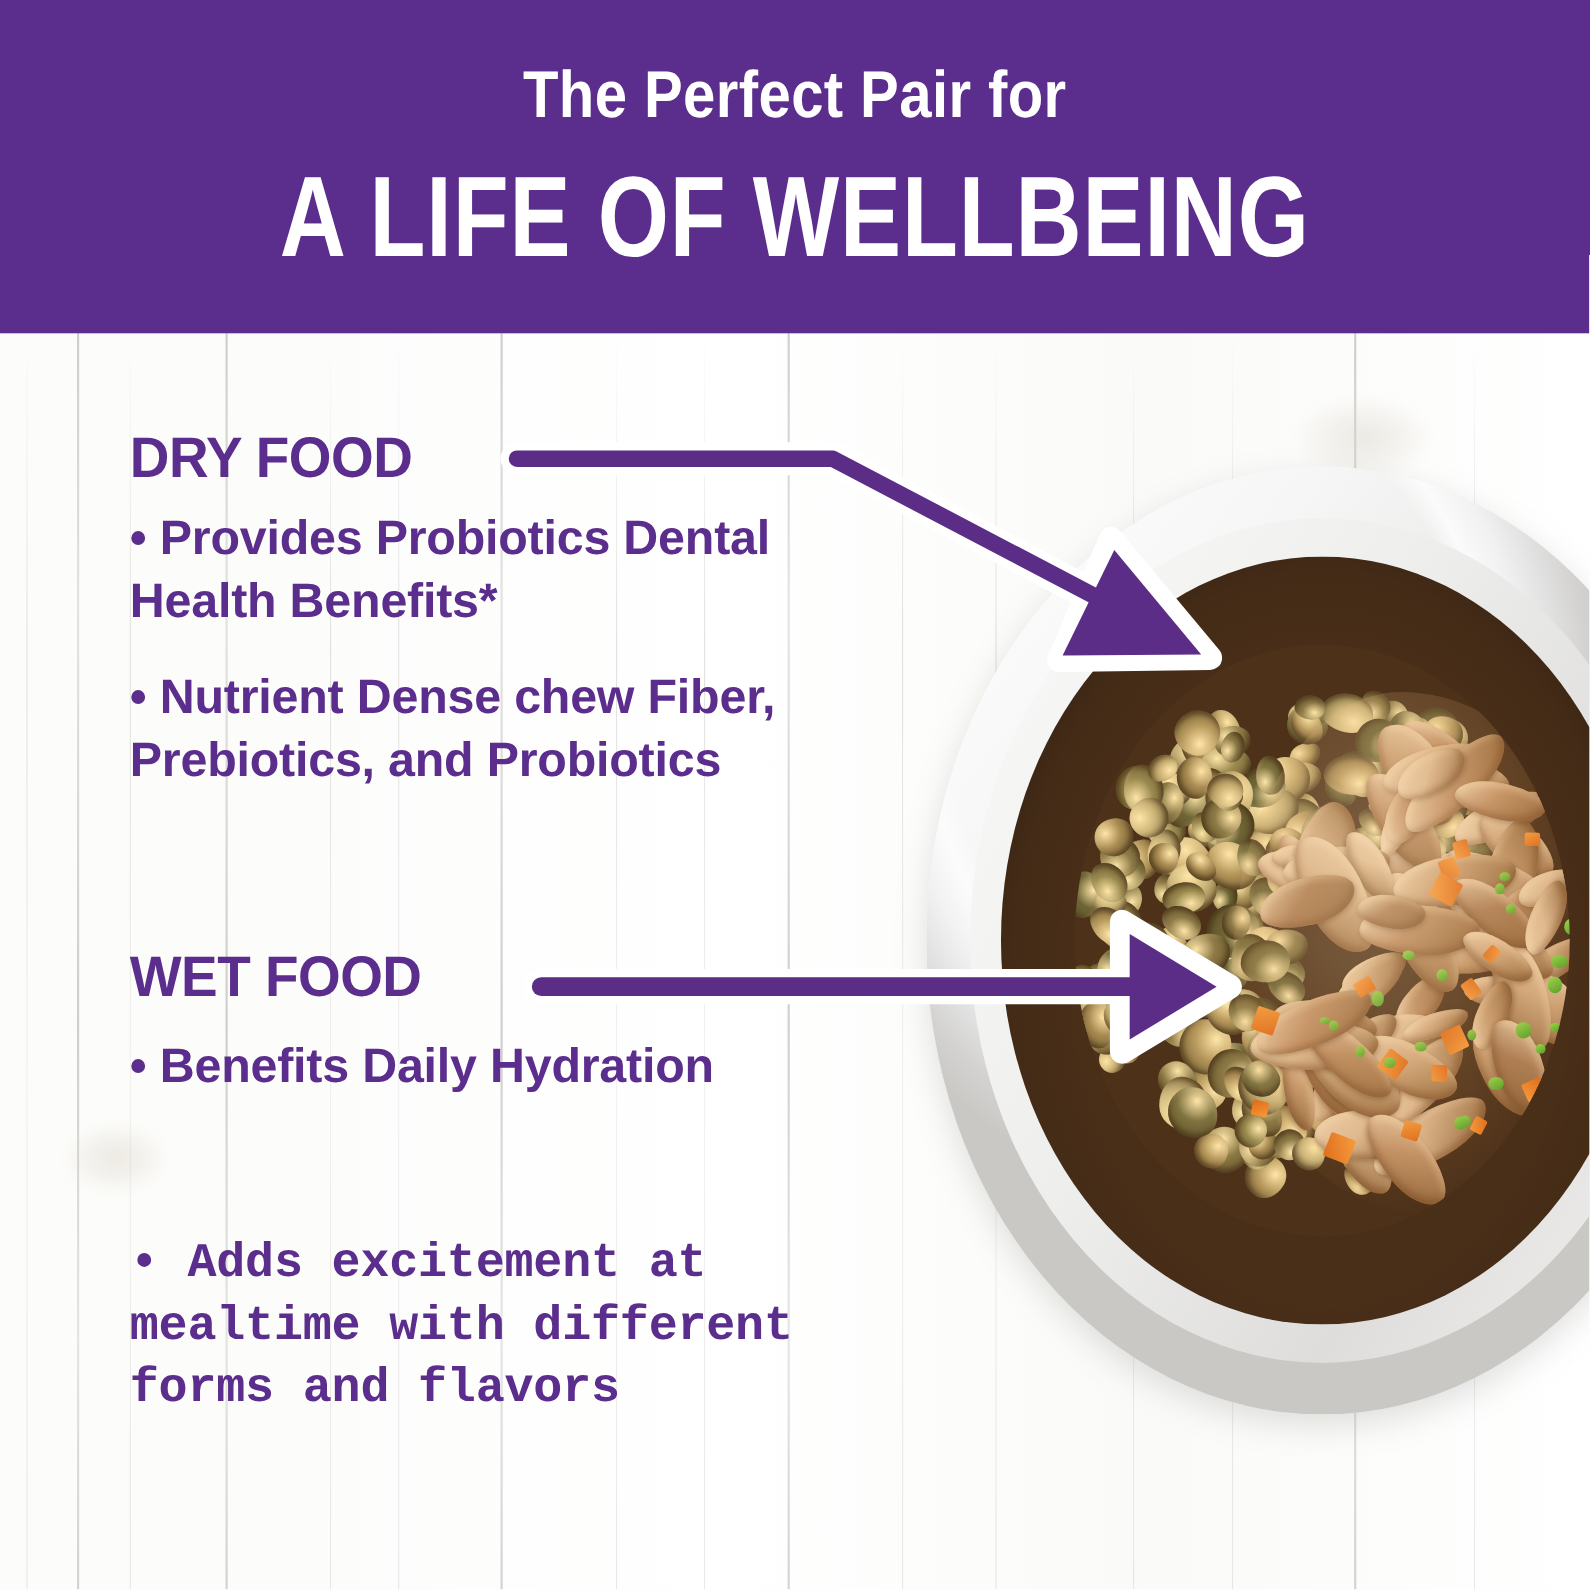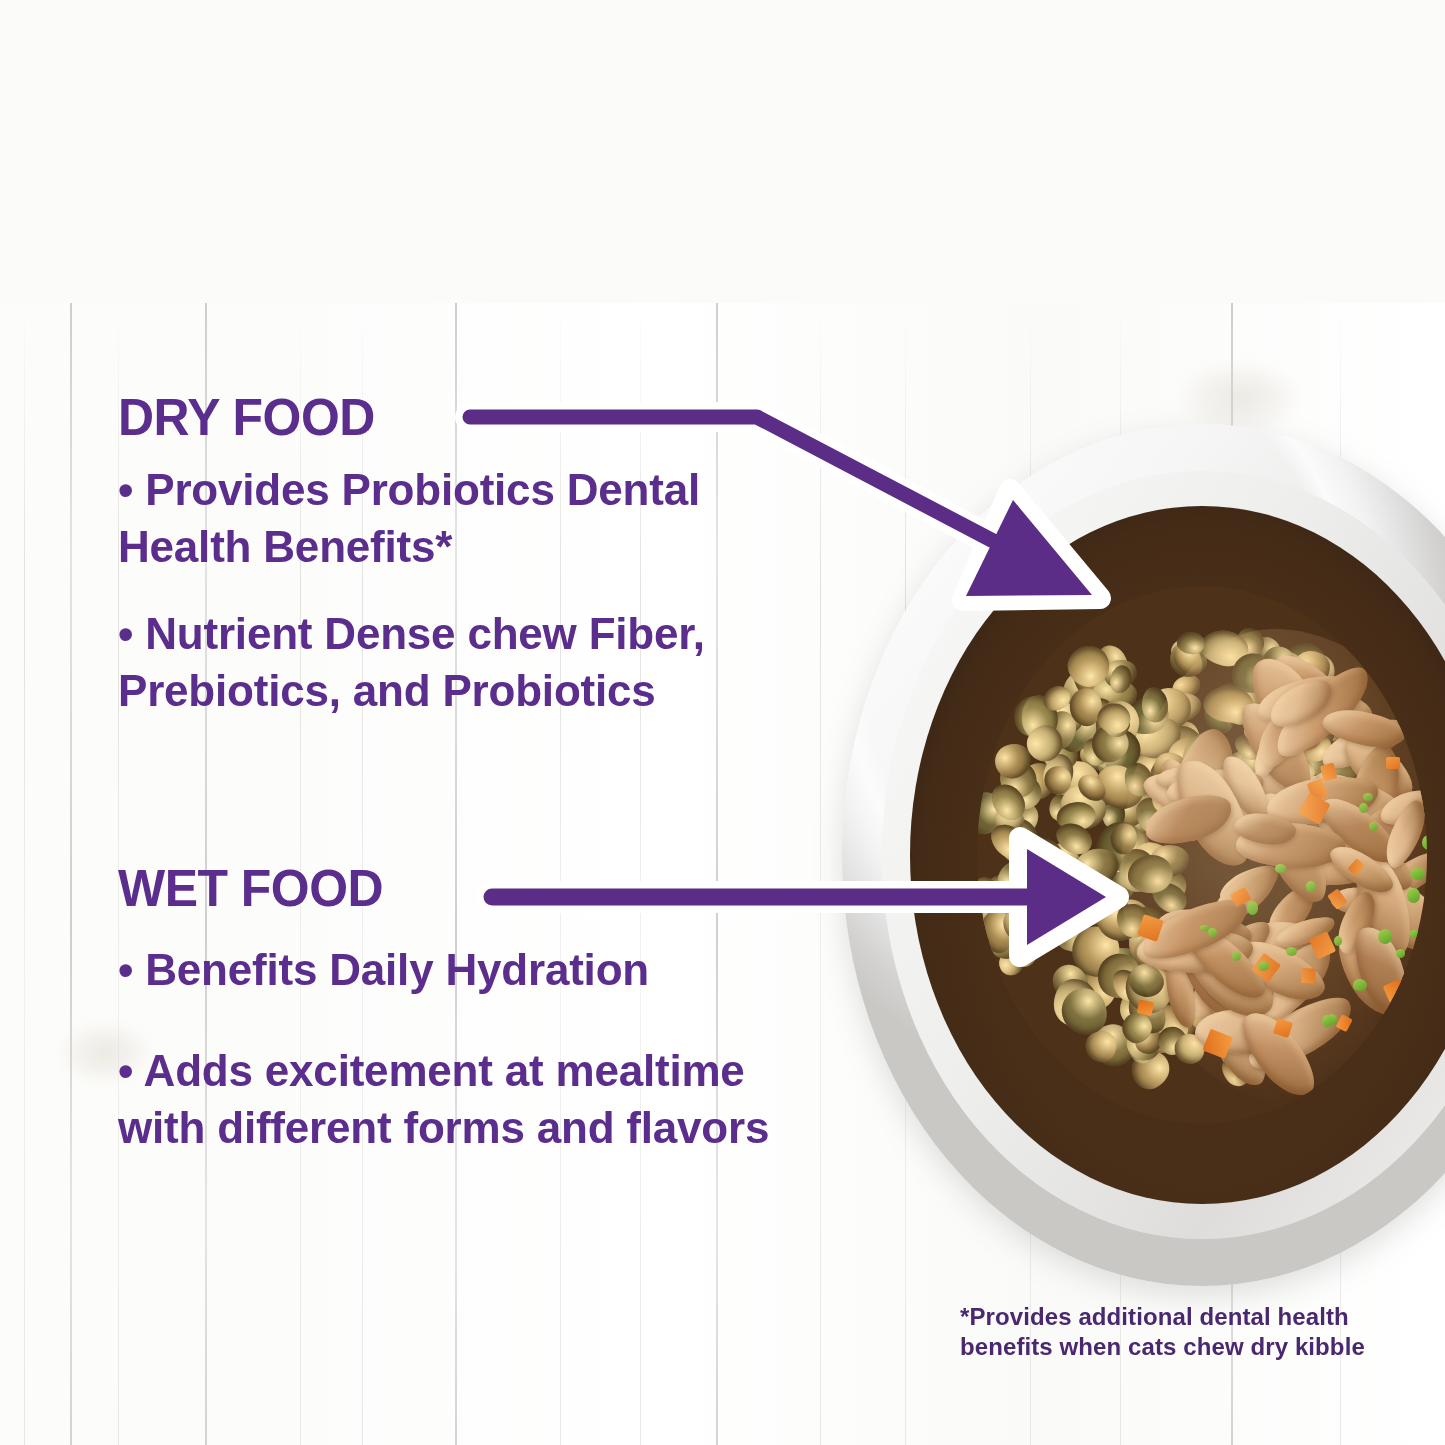--- a/index.html
+++ b/index.html
@@ -202,21 +202,21 @@
     font-size:44px;
     line-height:57px;
     color:#5b2d8c;
     letter-spacing:-0.2px;
     width:700px;
   }
 
   #b1 { top:158px; }
   #b2 { top:302px; }
   #b3 { top:638px; }
-  #b4 { top:739px; }
+  #b4 { top:818px;font-family:Liberation Mono, monospace; }
 
   
   #footnote {
     position:absolute;
     left:960px; top:1302px;
     width:420px;
     z-index:6;
     font-family:"Liberation Sans", sans-serif;
     font-weight:bold;
     font-size:24px;
@@ -600,26 +600,31 @@
     </g>
 
     <g>
       <path d="M492,897 L1040,897" fill="none" stroke="#ffffff" stroke-width="32" stroke-linecap="round"></path>
       <path d="M1020,838 L1118,897 L1020,956 Z" fill="#ffffff" stroke="#ffffff" stroke-width="22" stroke-linejoin="round"></path>
       <path d="M492,897 L1038,897" fill="none" stroke="#5B2D86" stroke-width="17" stroke-linecap="round"></path>
       <path d="M1027,849 L1106,897 L1027,945 Z" fill="#5B2D86"></path>
     </g>
   </svg>
 
+  <div id="header">
+    <div id="header-inner">
+      <div id="title-line1">The Perfect Pair for</div>
+      <div id="title-line2">A LIFE OF WELLBEING</div>
+    </div>
+  </div>
 
   <div id="copy">
     <div id="dry-head" class="sect-head">DRY FOOD</div>
     <div id="b1" class="bullet">• Provides Probiotics Dental Health Benefits*</div>
     <div id="b2" class="bullet">• Nutrient Dense chew Fiber, Prebiotics, and Probiotics</div>
 
     <div id="wet-head" class="sect-head">WET FOOD</div>
     <div id="b3" class="bullet">• Benefits Daily Hydration</div>
     <div id="b4" class="bullet">• Adds excitement at mealtime with different forms and flavors</div>
   </div>
 
-  <div id="footnote">*Provides additional dental health benefits when cats chew dry kibble</div>
 
 </div>
 
 </body></html>

